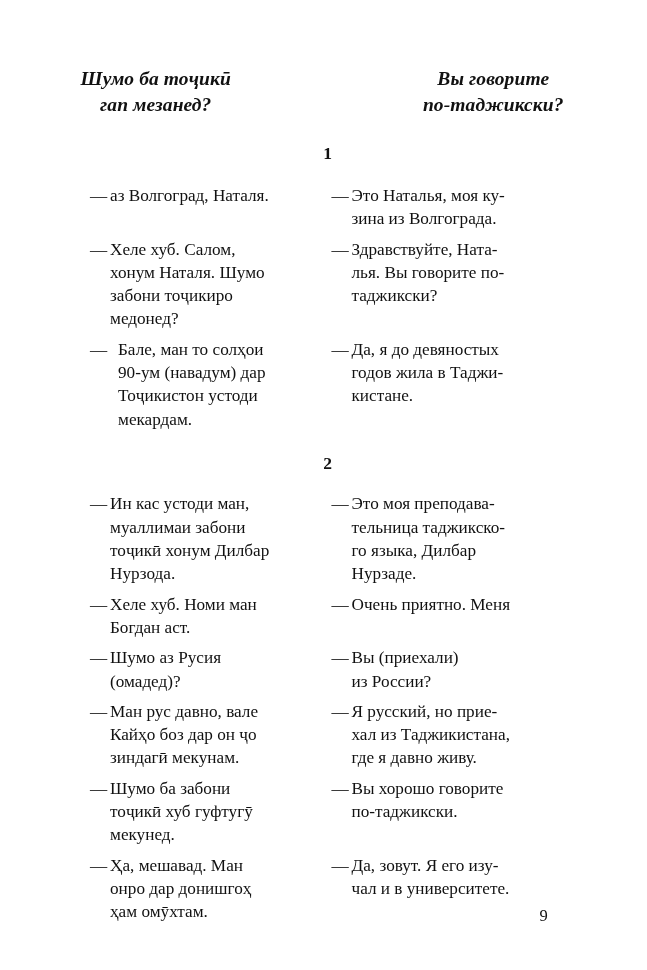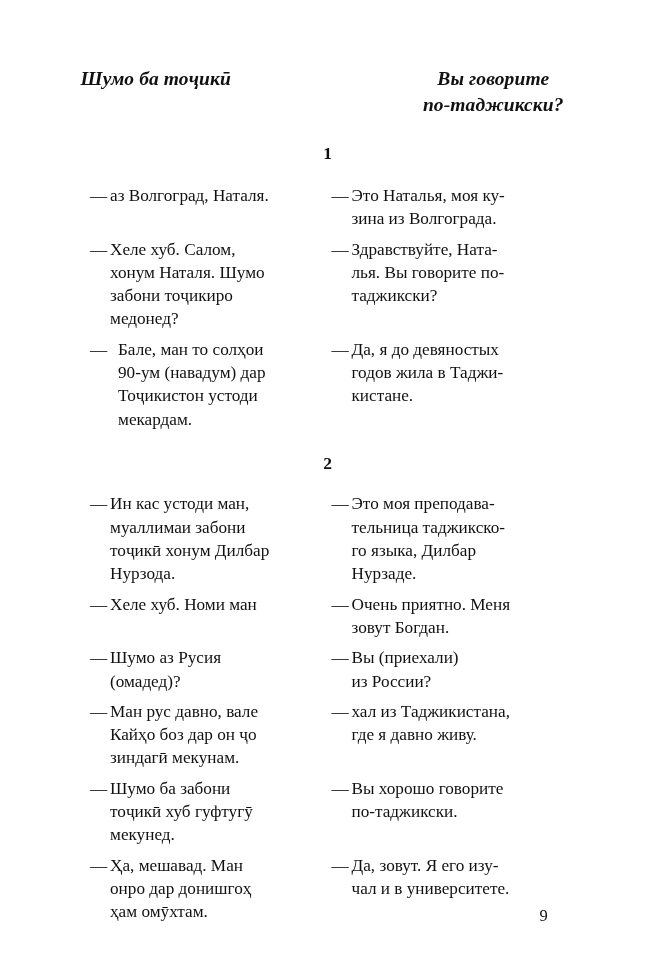--- a/index.html
+++ b/index.html
@@ -108,20 +108,21 @@
   }
 </style>
 </head>
 <body>
 
 <div class="page">
 
   <div class="headings">
     <div class="heading-col left">
       <span class="heading-line">Шумо ба тоҷикӣ</span>
+      <span class="heading-line">гап мезанед?</span>
     </div>
     <div class="heading-col right">
       <span class="heading-line">Вы говорите</span>
       <span class="heading-line">по-таджикски?</span>
     </div>
   </div>
 
   <div id="blocks-root">
       <div class="block block-1">
         <div class="section-number">1</div>
@@ -202,27 +203,27 @@
                 <span class="line">го языка, Дилбар</span>
                 <span class="line">Нурзаде.</span>
               </span>
             </div>
           </div>
           <div class="exchange">
             <div class="turn left">
               <span class="dash">—</span>
               <span class="lines">
                 <span class="line">Хеле хуб. Номи ман</span>
+                <span class="line">Богдан аст.</span>
               </span>
             </div>
             <div class="turn right">
               <span class="dash">—</span>
               <span class="lines">
                 <span class="line">Очень приятно. Меня</span>
-                <span class="line">зовут Богдан.</span>
               </span>
             </div>
           </div>
           <div class="exchange">
             <div class="turn left">
               <span class="dash">—</span>
               <span class="lines">
                 <span class="line">Шумо аз Русия</span>
                 <span class="line">(омадед)?</span>
               </span>
@@ -240,20 +241,21 @@
               <span class="dash">—</span>
               <span class="lines">
                 <span class="line">Ман рус давно, вале</span>
                 <span class="line">Кайҳо боз дар он ҷо</span>
                 <span class="line">зиндагӣ мекунам.</span>
               </span>
             </div>
             <div class="turn right">
               <span class="dash">—</span>
               <span class="lines">
+                <span class="line">Я русский, но прие-</span>
                 <span class="line">хал из Таджикистана,</span>
                 <span class="line">где я давно живу.</span>
               </span>
             </div>
           </div>
           <div class="exchange">
             <div class="turn left">
               <span class="dash">—</span>
               <span class="lines">
                 <span class="line">Шумо ба забони</span>

